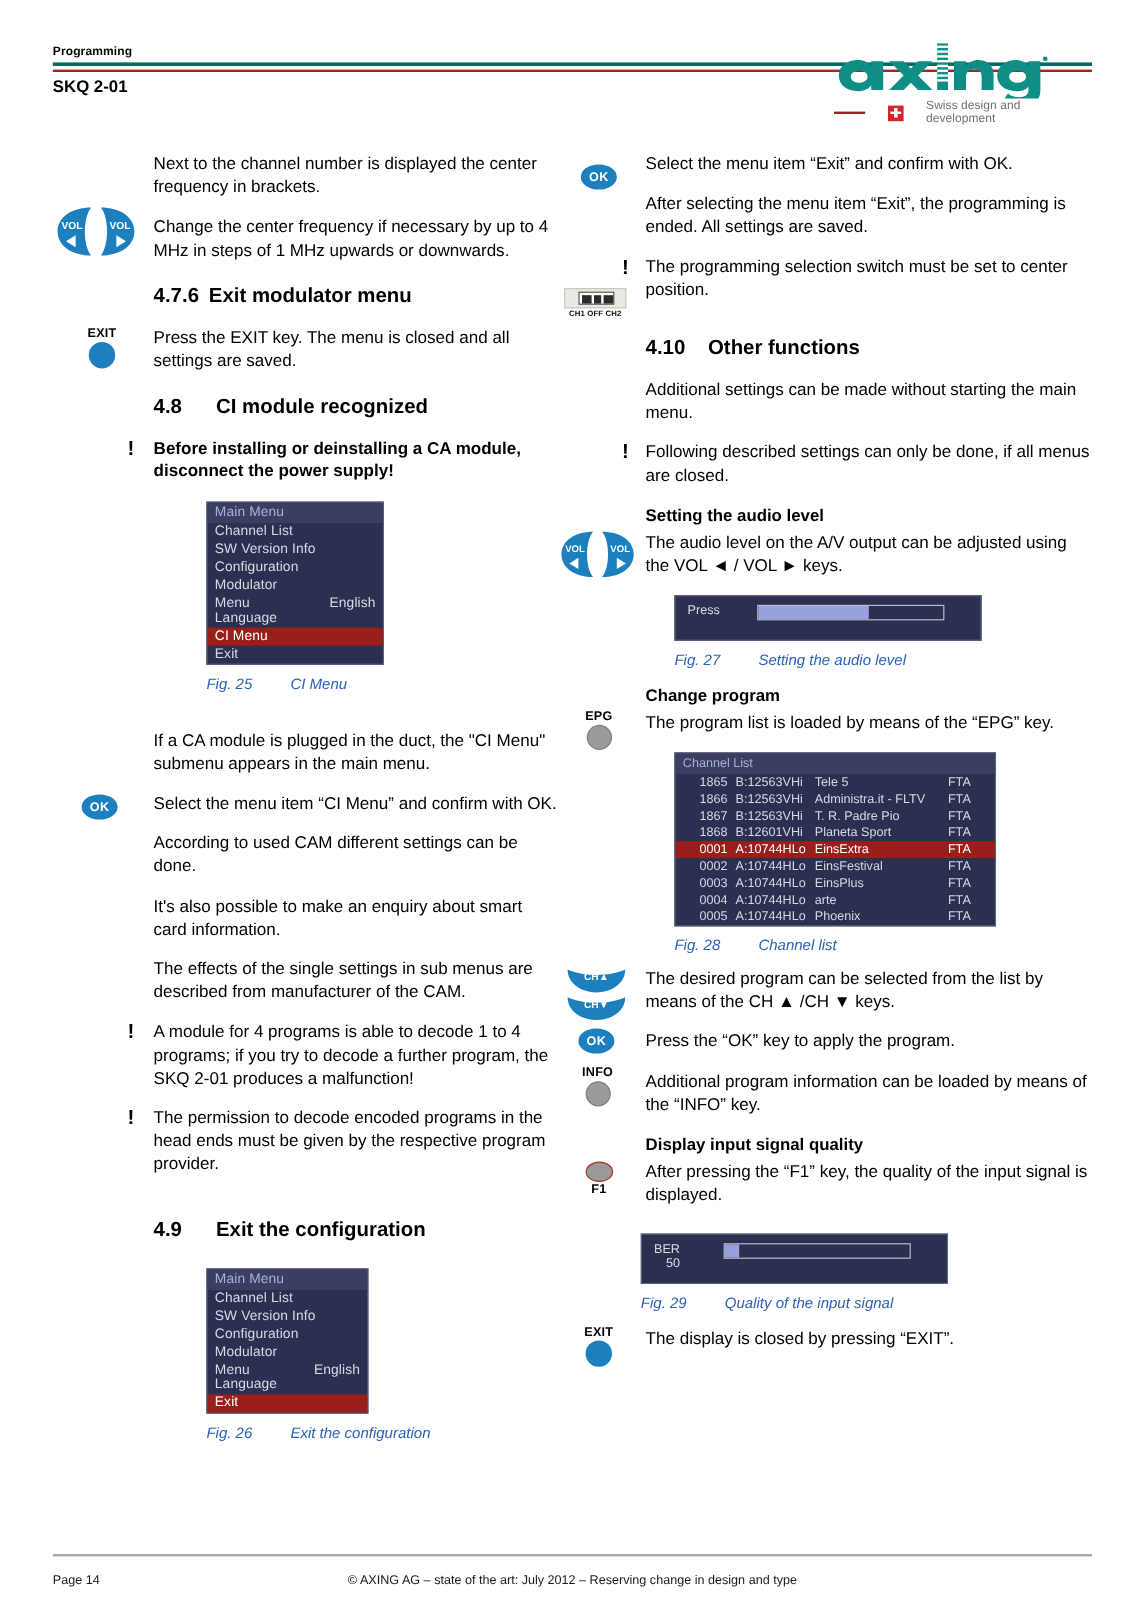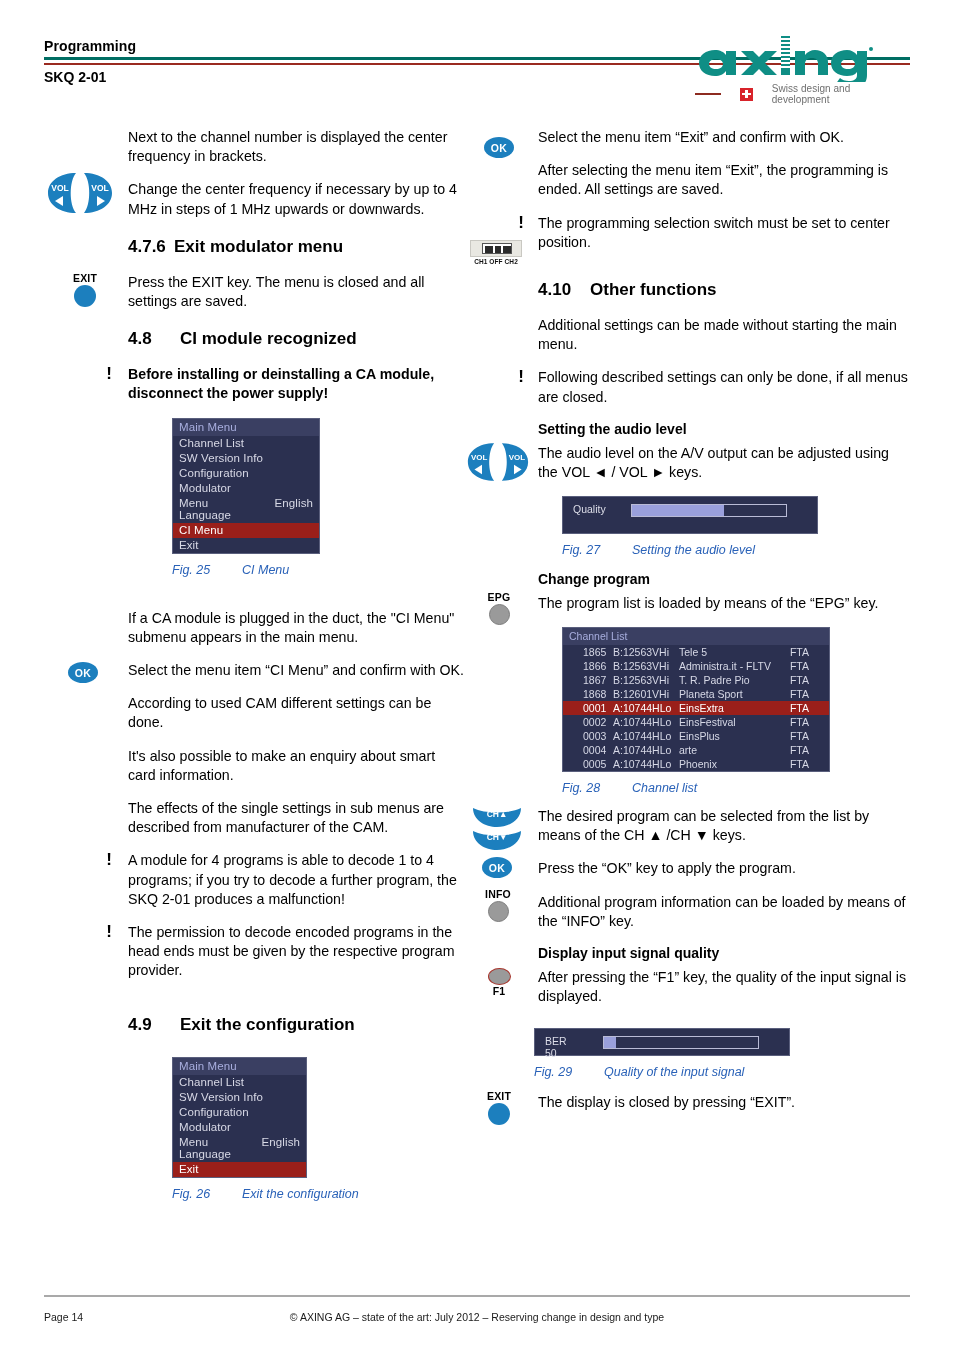--- a/index.html
+++ b/index.html
@@ -8,21 +8,21 @@
     width:954px; height:1351px;
     background:#ffffff;
     font-family:"Liberation Sans", sans-serif;
     color:#000;
     position:relative;
     overflow:hidden;
   }
 
   
   .header { position:absolute; left:44px; top:38px; width:866px; height:66px; }
-  .hdr-title { font-size:14px; font-weight:bold; letter-spacing:.1px; }
+  .hdr-title { font-size:10px; font-weight:bold; letter-spacing:.1px; }
   .hdr-rule-teal { margin-top:3px; height:2.5px; background:#006e63; width:100%; }
   .hdr-rule-red  { margin-top:3.5px; height:2.2px; background:#9a2a20; width:100%; }
   .hdr-sub { margin-top:4px; font-size:14px; font-weight:bold; }
 
   .logo-wrap { position:absolute; right:0px; top:-2px; width:215px; height:68px; }
   .logo-svg { display:block; }
   .swiss-line { position:absolute; right:0px; top:47px; display:flex; align-items:center; gap:19px; }
   .swiss-dash { width:26px; height:2.4px; background:#8d2b20; }
   .swiss-flag { width:13px; height:13px; background:#d8232a; position:relative; }
   .swiss-flag:before { content:""; position:absolute; left:5.3px; top:2.3px; width:2.4px; height:8.4px; background:#fff; }
@@ -87,21 +87,21 @@
   .cl-title { background:#3a3f62; color:#a8aede; font-size:10.5px; padding:2px 6px 2.5px; }
   .cl-row { display:flex; color:#d6d8e6; font-size:10.5px; padding:1px 20px; align-items:baseline; }
   .cl-row.sel { background:#9a1f1a; color:#fff; }
   .cl-num { width:30px; flex:none; }
   .cl-frq { width:66px; flex:none; }
   .cl-name { flex:1; }
   .cl-fta { width:26px; flex:none; text-align:right; }
 
   
   .barpanel { background:#2b3050; border:1px solid #5a5f7d; width:256px; height:38px; position:relative; }
-  .barpanel.tall { height:28px; }
+  .barpanel.tall { height:42px;text-align:right; }
   .bar-label { position:absolute; left:10px; top:7px; color:#dcdde8; font-size:10.5px; line-height:11.5px; }
   .bar-track { position:absolute; left:68px; top:7px; width:156px; height:13px; border:1px solid #b9bbd6; background:#2b3050; }
   .bar-fill { height:100%; background:#9aa0dc; }
 
   
   .foot-rule { position:absolute; left:44px; top:1295px; width:866px; height:1.6px; background:#a9a9a9; }
   .foot { position:absolute; left:44px; top:1311px; width:866px; font-size:10.5px; color:#1a1a1a; }
   .foot-page { position:absolute; left:0; top:0; }
   .foot-copy { position:absolute; left:0; width:866px; text-align:center; top:0; }
 </style>
@@ -386,21 +386,21 @@
         </svg>
       </div>
     </div>
     <div class="bdy">
       <p class="t">The audio level on the A/V output can be adjusted using the VOL ◄ / VOL ► keys.</p>
     </div>
   </div>
 
   <div style="margin-left:96px; margin-top:6px;">
     <div class="barpanel">
-      <div class="bar-label">Quality</div>
+      <div class="bar-label">Press</div>
       <div class="bar-track">
         <div class="bar-fill" id="fill27" style="width: 60%;"></div>
       </div>
     </div>
     <div class="fig-cap">
       <span class="fignum">Fig. 27</span>
       <span>Setting the audio level</span>
     </div>
   </div>
 

